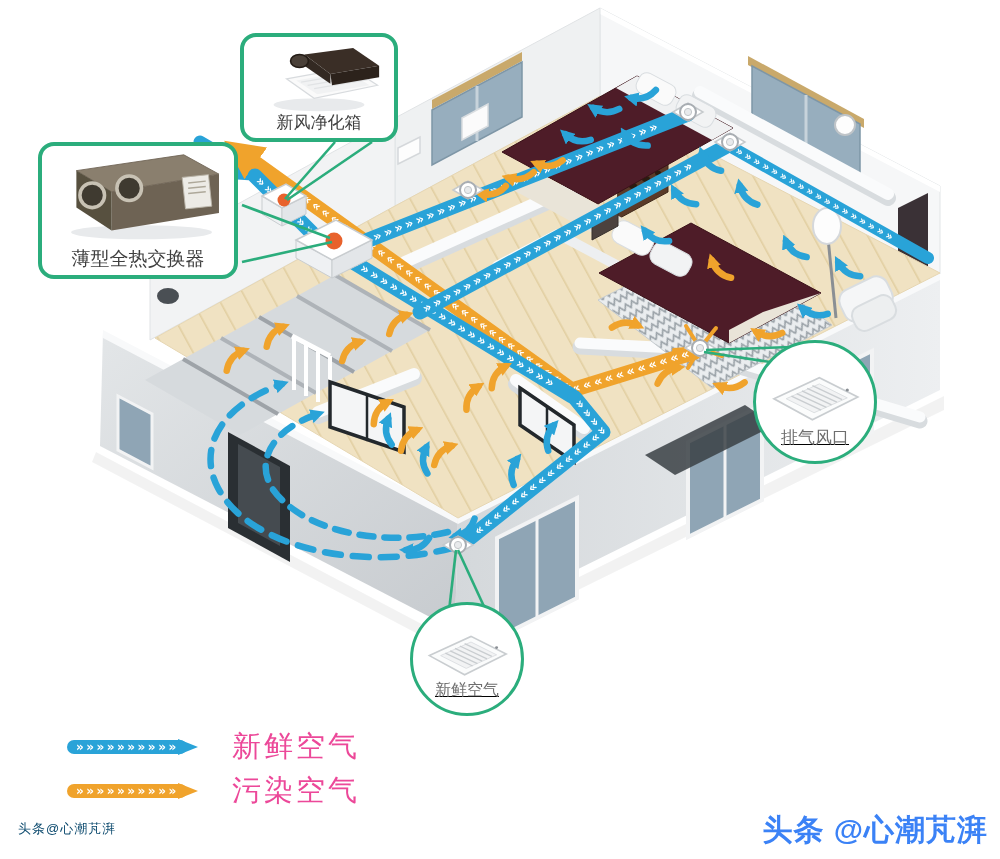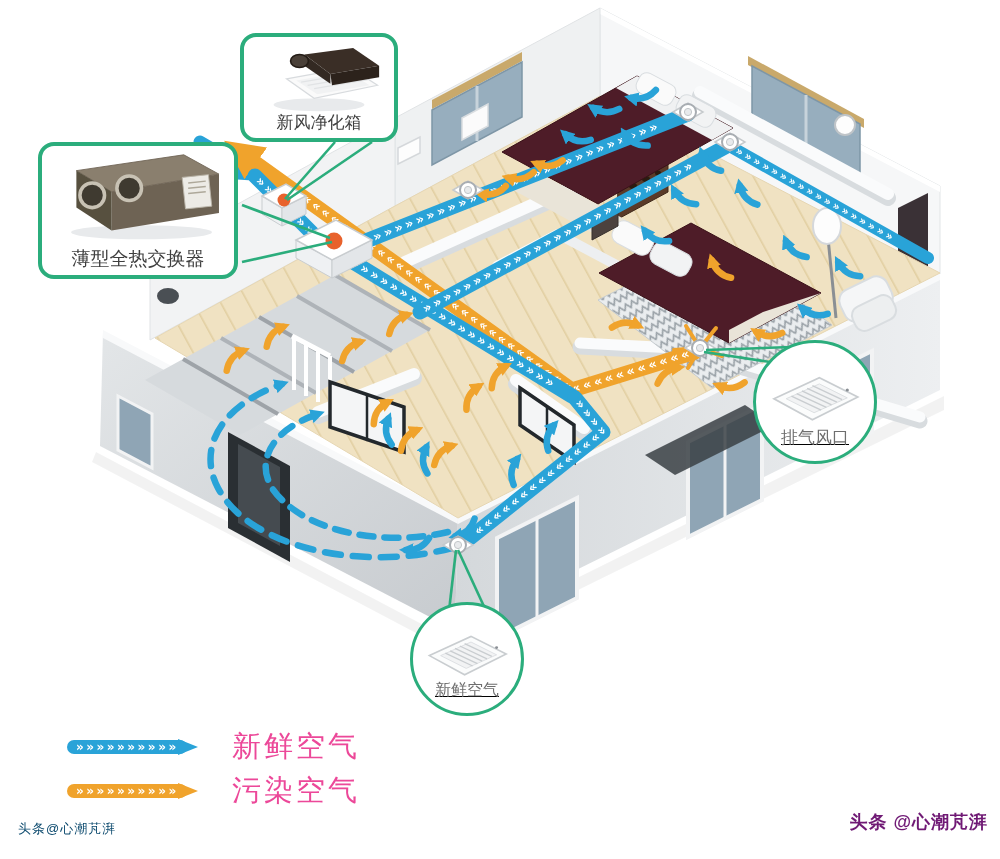--- a/index.html
+++ b/index.html
@@ -21,21 +21,21 @@
   #callout-exchanger .callout-label{font-size:19px;}
   #callout-exhaust{left:753px;top:340px;width:124px;height:124px;}
   #callout-exhaust .circle-label{font-size:17px;}
   #callout-intake{left:410px;top:602px;width:114px;height:114px;}
   #callout-intake .circle-label{font-size:16px;}
   
   #legend{position:absolute;left:66px;top:726px;z-index:5;}
   .legend-row{display:flex;align-items:center;height:42px;margin-bottom:2px;}
   .legend-label{font-size:29px;color:#ec4899;letter-spacing:3px;margin-left:26px;font-weight:400;}
   
-  #wm-br{position:absolute;right:12px;top:810px;z-index:5;font-size:18px;font-weight:bold;color:#701a75;
+  #wm-br{position:absolute;right:12px;top:810px;z-index:5;font-size:30px;font-weight:bold;color:#3b82f6;
     letter-spacing:1px;text-shadow:2px 2px 0 #ffffff,-1px -1px 0 #ffffff,3px 3px 2px rgba(255,255,255,.9);}
   #wm-bl{position:absolute;left:18px;top:820px;z-index:5;font-size:13px;color:#0c4a6e;letter-spacing:1px;}
 </style>
 </head>
 <body>
 
 <div id="stage">
 
 <svg id="house-svg" width="1000" height="859" viewBox="0 0 1000 859">
   <defs>

